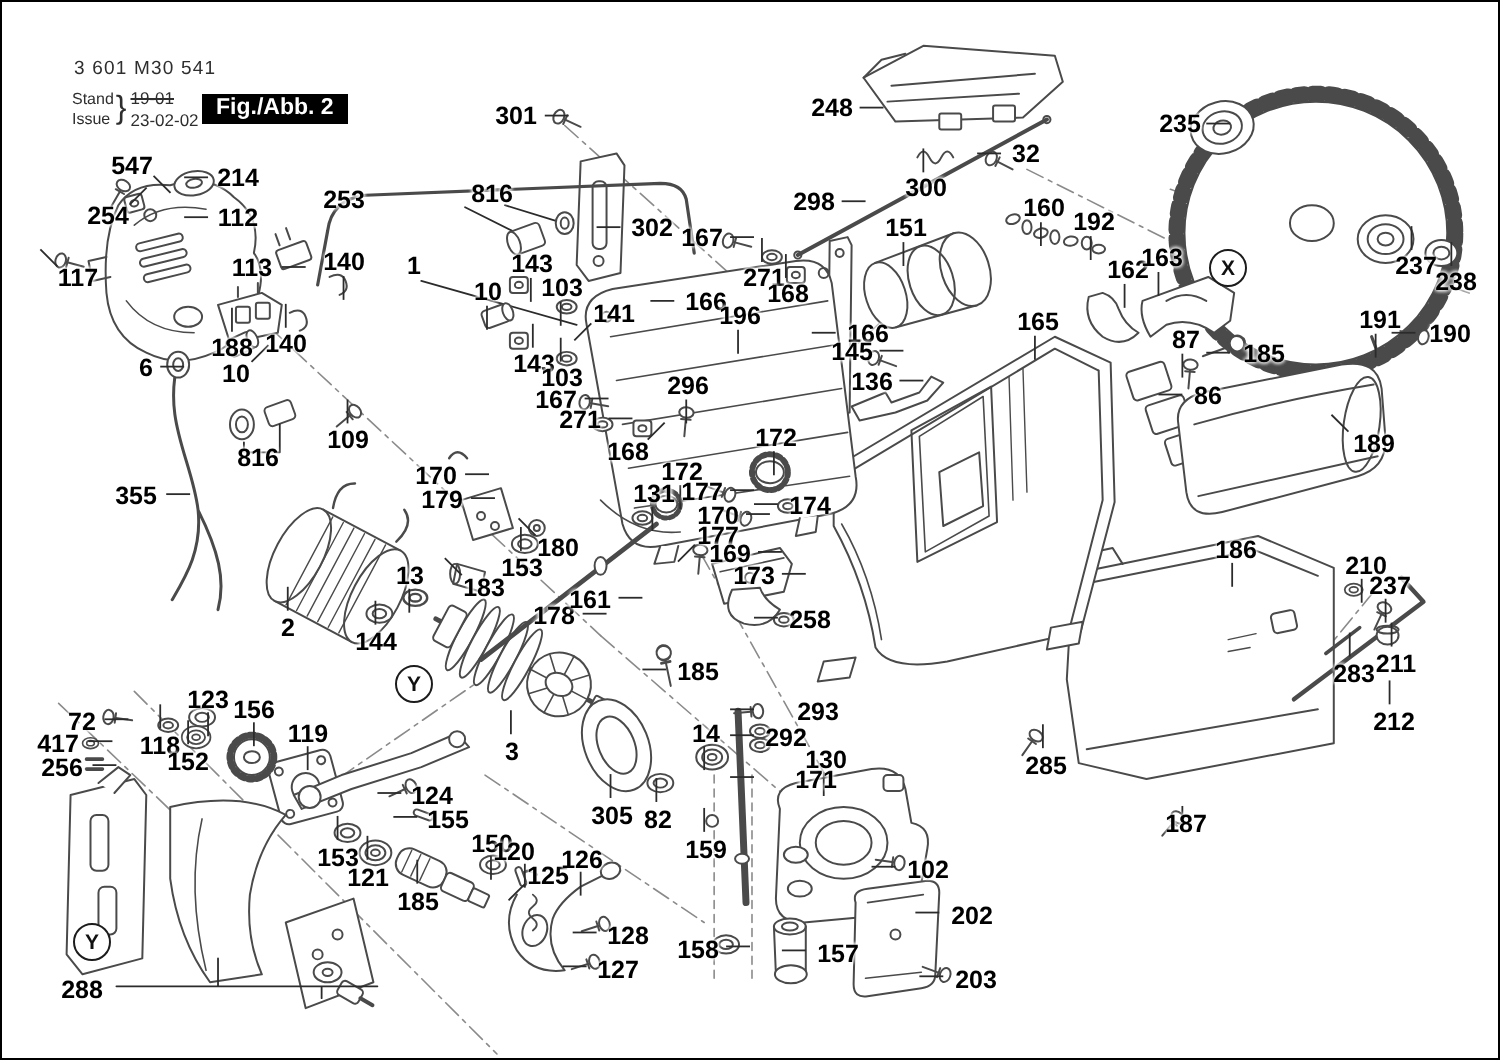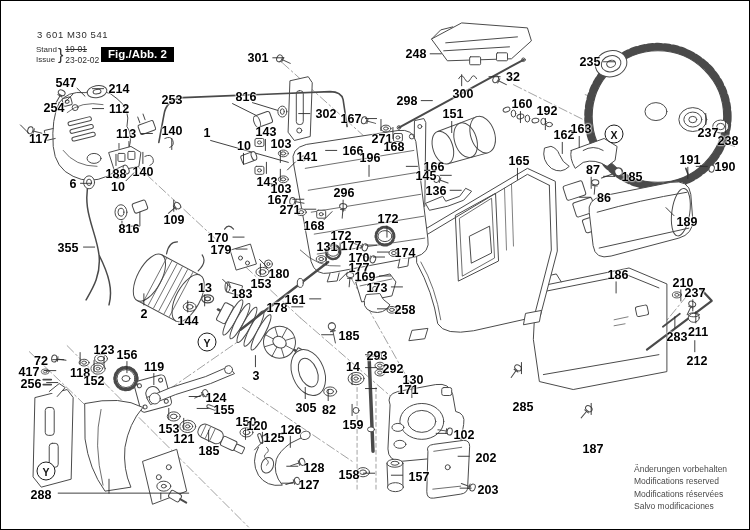--- a/index.html
+++ b/index.html
@@ -669,22 +669,22 @@
       <span class="part-label" style="left: 592px; top: 169px;">87</span>
       <span class="part-label" style="left: 631px; top: 176px;">185</span>
       <span class="part-label" style="left: 603px; top: 197px;">86</span>
       <span class="part-label" style="left: 686px; top: 221px;">189</span>
       <span class="part-label" style="left: 617px; top: 274px;">186</span>
       <span class="part-label" style="left: 682px; top: 282px;">210</span>
       <span class="part-label" style="left: 694px; top: 292px;">237</span>
       <span class="part-label" style="left: 676px; top: 336px;">283</span>
       <span class="part-label" style="left: 697px; top: 331px;">211</span>
       <span class="part-label" style="left: 696px; top: 360px;">212</span>
-      <span class="part-label" style="left: 522px; top: 382px; margin-top: 24px;">285</span>
-      <span class="part-label" style="left: 592px; top: 448px; text-align: right;">187</span>
+      <span class="part-label" style="left: 522px; top: 382px;">285</span>
+      <span class="part-label" style="left: 592px; top: 411px; text-align: right;">187</span>
       <span class="part-label" style="left: 40px; top: 360px;">72</span>
       <span class="part-label" style="left: 28px; top: 371px;">417</span>
       <span class="part-label" style="left: 30px; top: 383px;">256</span>
       <span class="part-label" style="left: 103px; top: 349px;">123</span>
       <span class="part-label" style="left: 79px; top: 372px;">118</span>
       <span class="part-label" style="left: 93px; top: 380px;">152</span>
       <span class="part-label" style="left: 126px; top: 354px;">156</span>
       <span class="part-label" style="left: 153px; top: 366px;">119</span>
       <span class="part-label" style="left: 40px; top: 494px;">288</span>
       <span class="part-label" style="left: 215px; top: 397px;">124</span>
@@ -695,34 +695,28 @@
       <span class="part-label" style="left: 245px; top: 421px;">150</span>
       <span class="part-label" style="left: 256px; top: 425px;">120</span>
       <span class="part-label" style="left: 273px; top: 437px;">125</span>
       <span class="part-label" style="left: 290px; top: 429px;">126</span>
       <span class="part-label" style="left: 313px; top: 467px;">128</span>
       <span class="part-label" style="left: 308px; top: 484px;">127</span>
       <span class="part-label" style="left: 255px; top: 375px;">3</span>
       <span class="part-label" style="left: 305px; top: 407px;">305</span>
       <span class="part-label" style="left: 328px; top: 409px;">82</span>
       <span class="part-label" style="left: 352px; top: 366px;">14</span>
-      <span class="part-label" style="left: 376px; top: 355px;">293</span>
+      <span class="part-label" style="left: 408px; top: 355px;">293</span>
       <span class="part-label" style="left: 392px; top: 368px;">292</span>
       <span class="part-label" style="left: 392px; top: 389px; margin-left: 15px;">171</span>
       <span class="part-label" style="left: 412px; top: 379px;">130</span>
       <span class="part-label" style="left: 352px; top: 424px;">159</span>
       <span class="part-label" style="left: 348px; top: 474px;">158</span>
       <span class="part-label" style="left: 418px; top: 476px;">157</span>
       <span class="part-label" style="left: 463px; top: 434px;">102</span>
       <span class="part-label" style="left: 485px; top: 457px;">202</span>
       <span class="part-label" style="left: 487px; top: 489px;">203</span>
       <div class="marker" style="left: 613px; top: 133px;">X</div>
       <div class="marker" style="left: 206px; top: 341px;">Y</div>
       <div class="marker" style="left: 45px; top: 470px;">Y</div>
     </div>
 
-  <div class="notice" id="notice">
-      <div>Änderungen vorbehalten</div>
-      <div>Modifications reserved</div>
-      <div>Modifications réservées</div>
-      <div>Salvo modificaciones</div>
-    </div>
 </div>
 
 </body></html>

